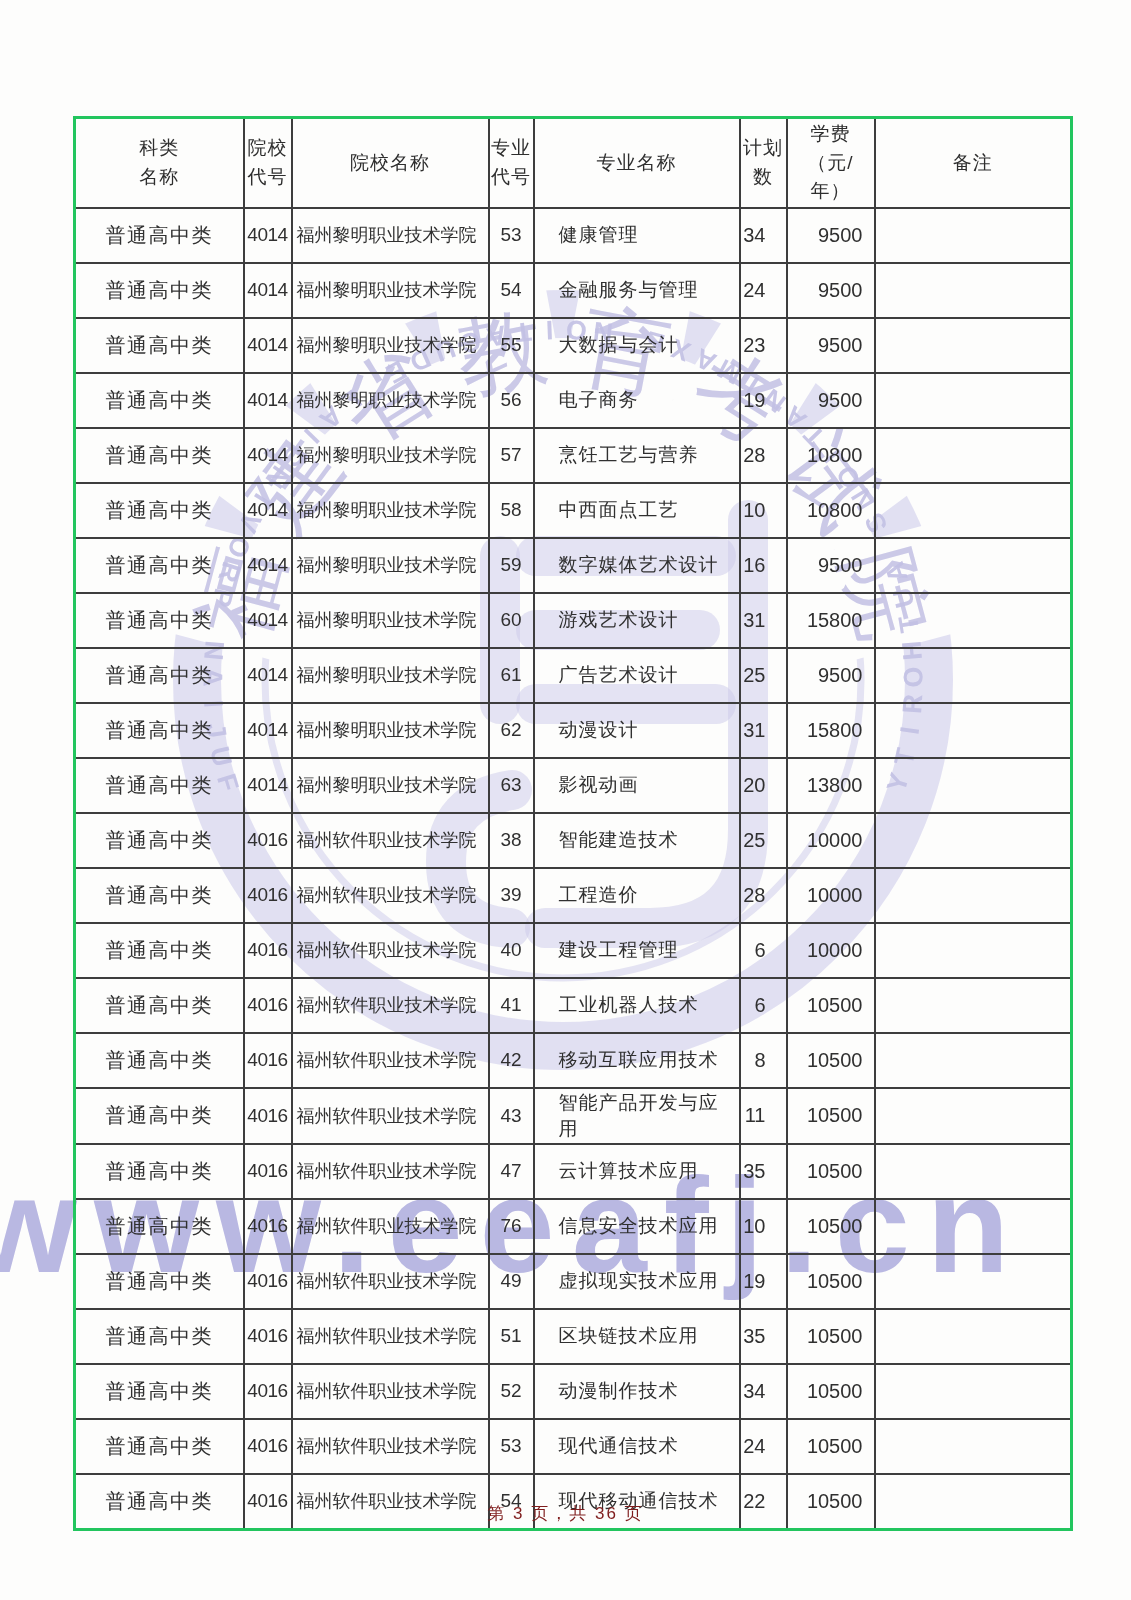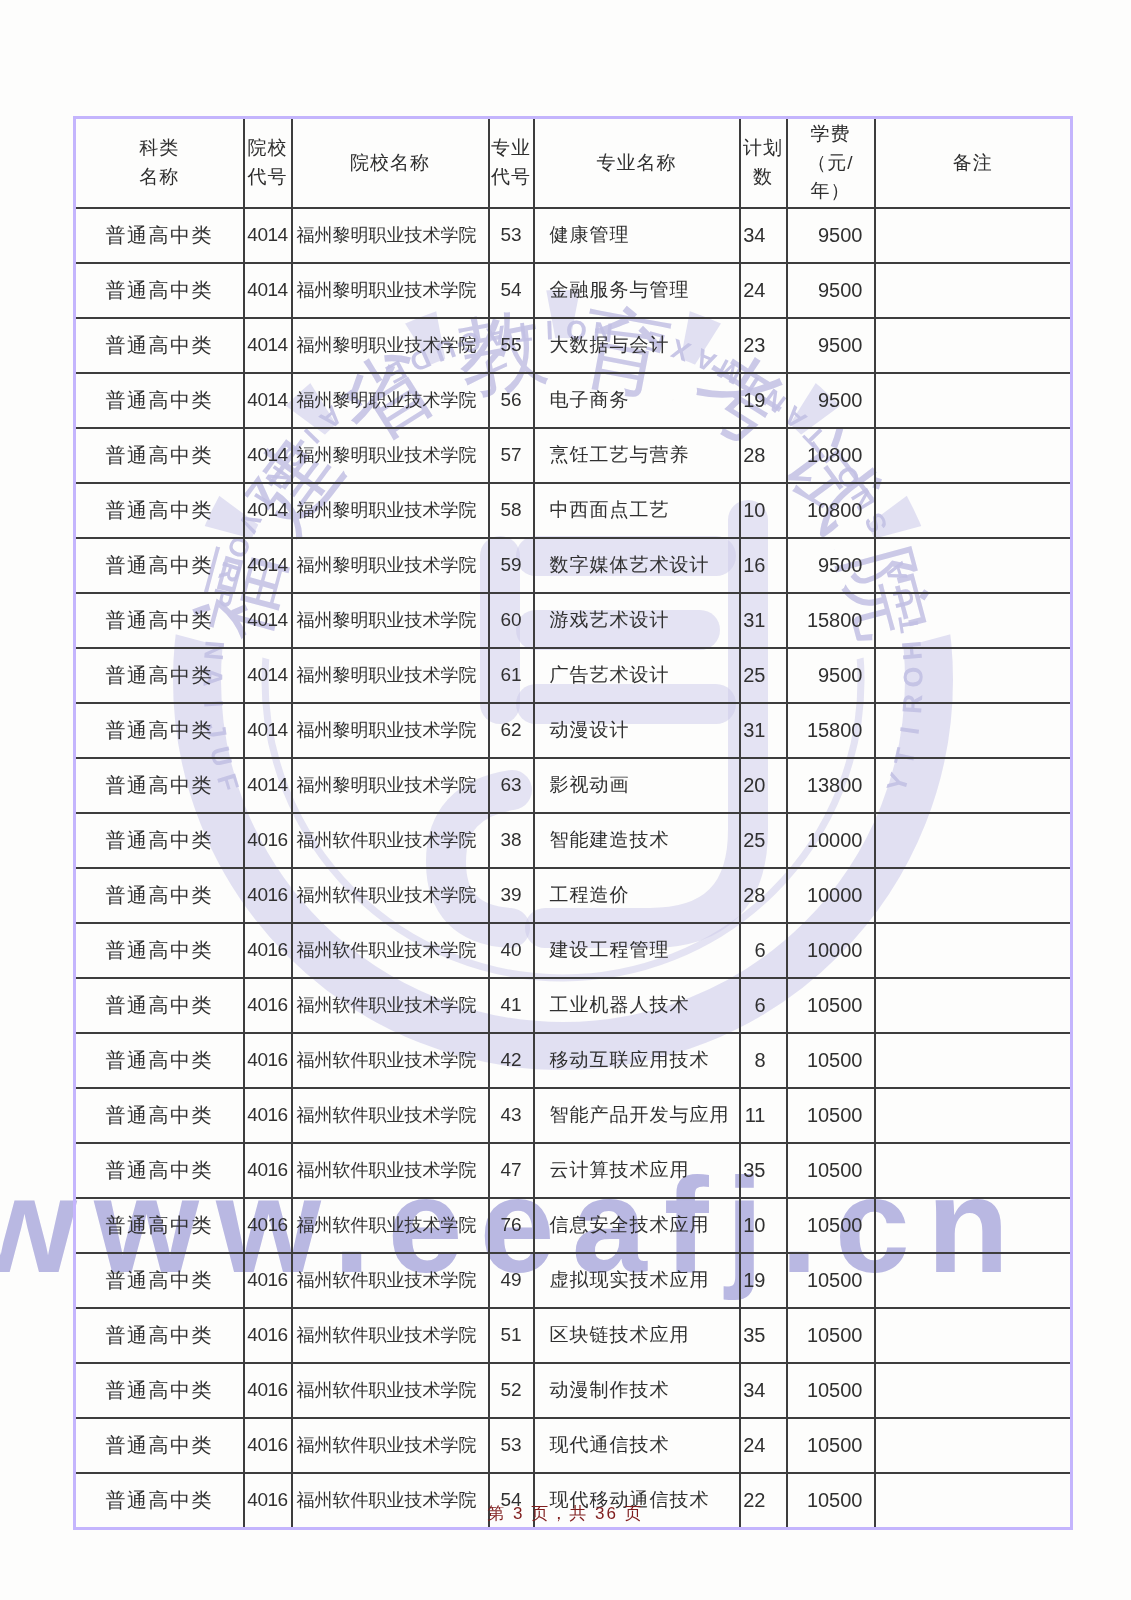--- a/index.html
+++ b/index.html
@@ -37,34 +37,34 @@
     border-collapse:collapse;
     table-layout:fixed;
     background:transparent;
   }
   table.plan th,table.plan td{
     border:2px solid #3d3d3d;
     background:transparent;
     font-weight:normal;
     overflow:visible;
   }
-  table.plan{border:3px solid #c4b5fd;}
+  table.plan{border:3px solid #22c55e;}
   thead th{
     height:68px;
     text-align:center;vertical-align:middle;
     font-size:19px;line-height:1.5;color:#2e2e2e;
     white-space:pre-line;
     letter-spacing:1px;
   }
   tbody td{height:51px;font-size:20px;color:#303030;vertical-align:middle;}
   td.cat{text-align:center;letter-spacing:1.5px;}
   td.scode{text-align:center;font-size:19px;letter-spacing:-.5px;border-radius:24px;}
   td.sname{text-align:left;padding-left:4px;font-size:18px;letter-spacing:0;}
   td.mcode{text-align:center;font-size:19px;}
-  td.mname{text-align:left;padding-left:15px;font-size:19px;letter-spacing:1px;}
+  td.mname{text-align:left;padding-left:24px;font-size:19px;letter-spacing:1px;}
   td.plan{text-align:right;padding-right:20px;font-size:20px;}
   td.tuition{text-align:right;padding-right:11px;font-size:20px;}
   td.remark{}
   
   .page-footer{
     position:absolute;z-index:2;
     left:0;right:0;top:1502px;
     text-align:center;
     font-size:17px;color:#7f1d1d;
     letter-spacing:2px;

